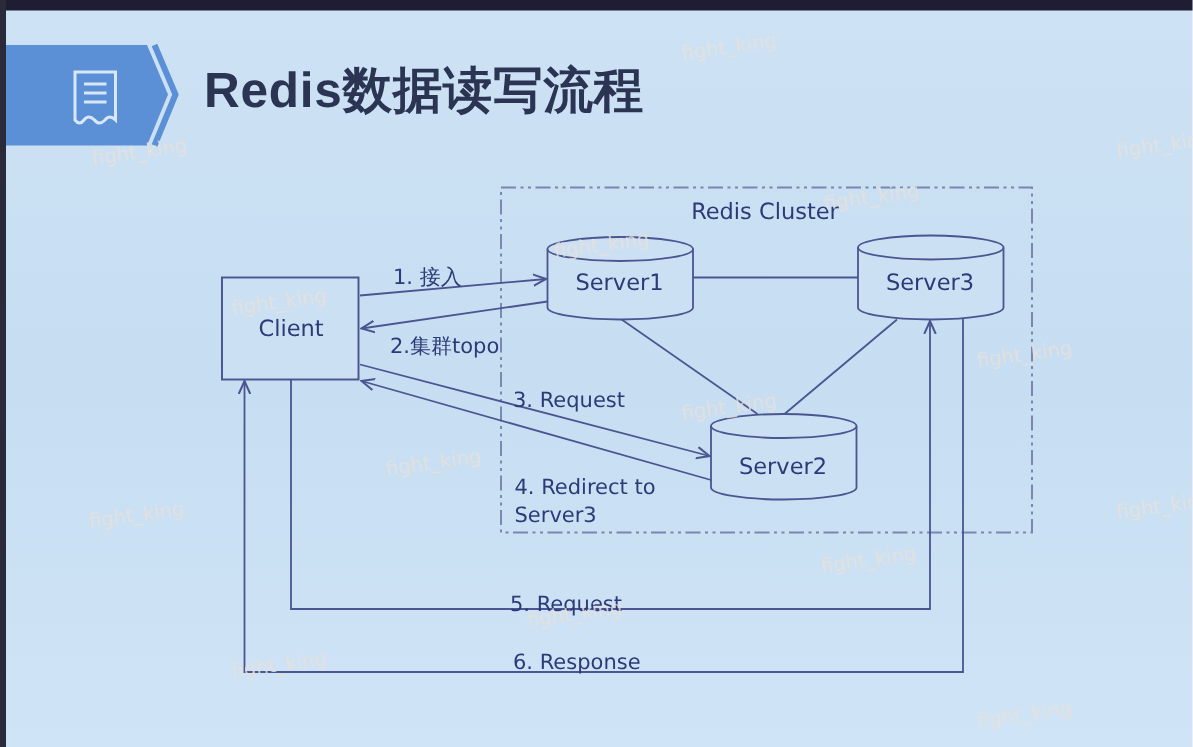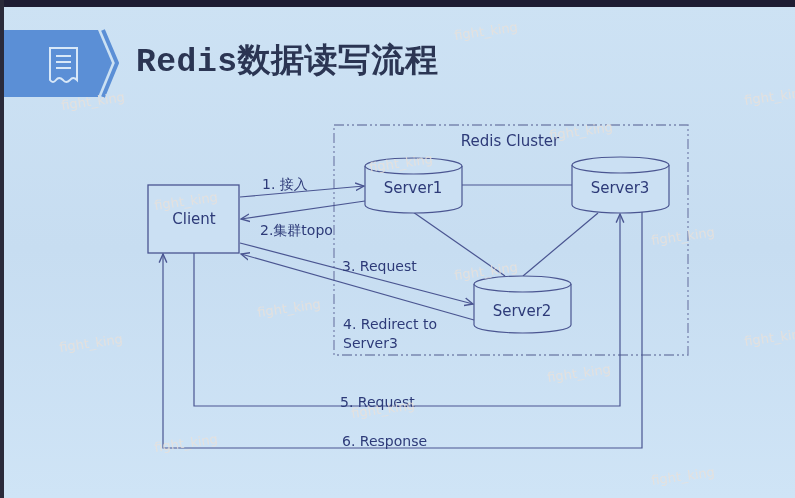--- a/index.html
+++ b/index.html
@@ -6,21 +6,21 @@
   body {
     width: 795px; height: 498px; overflow: hidden; position: relative;
     background: linear-gradient(180deg, #cde2f4 0%, #c7ddf1 50%, #cfe4f6 100%);
     font-family: "DejaVu Sans", "Liberation Sans", sans-serif;
   }
   .top-bar { position: absolute; left: 0; top: 0; width: 795px; height: 7px; background: #1e1d33; }
   .left-bar { position: absolute; left: 0; top: 0; width: 4px; height: 498px; background: #2a2a3a; }
   .title {
     position: absolute; left: 136px; top: 38px;
     font-size: 33px; font-weight: bold; color: #2b3553; letter-spacing: 0.5px;
-    font-family: Liberation Mono, monospace;
+    font-family: Liberation Sans, sans-serif;
   }
   svg.diagram { position: absolute; left: 0; top: 0; }
   .lbl { font-family: "DejaVu Sans", sans-serif; font-size: 14px; fill: #2d3a78; }
   .node-lbl { font-family: "DejaVu Sans", sans-serif; font-size: 15px; fill: #2d3a78; }
   .wm { font-family: "DejaVu Sans", sans-serif; font-size: 13px; fill: #e9e1da; opacity: 0.8; }
 </style>
 </head>
 <body>
 
 <div class="top-bar"></div>

